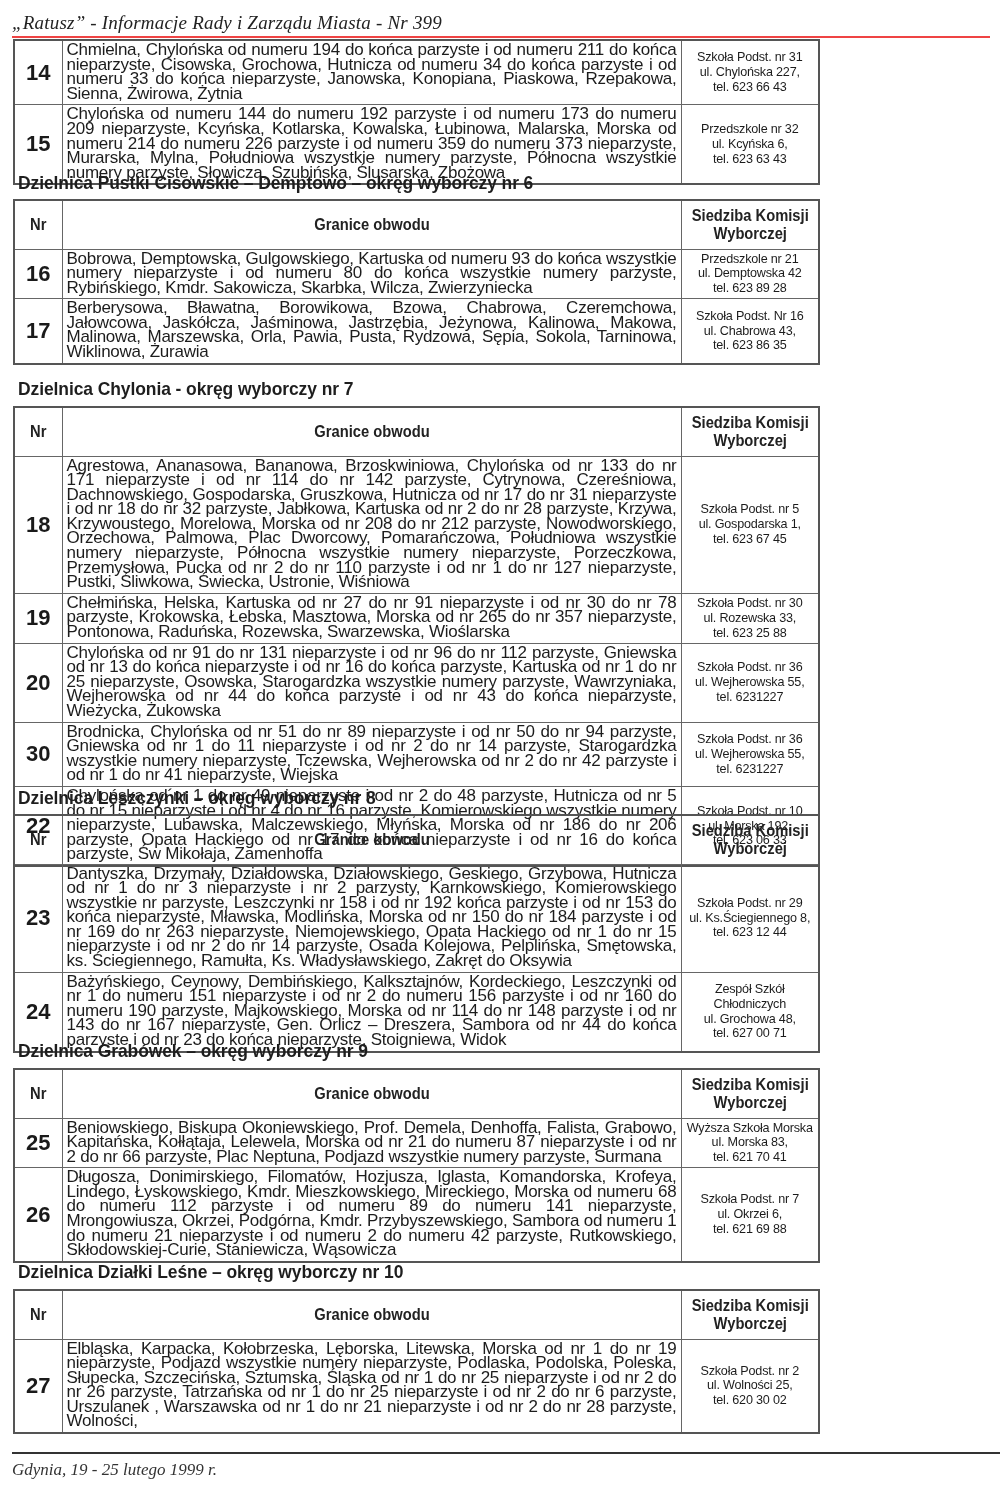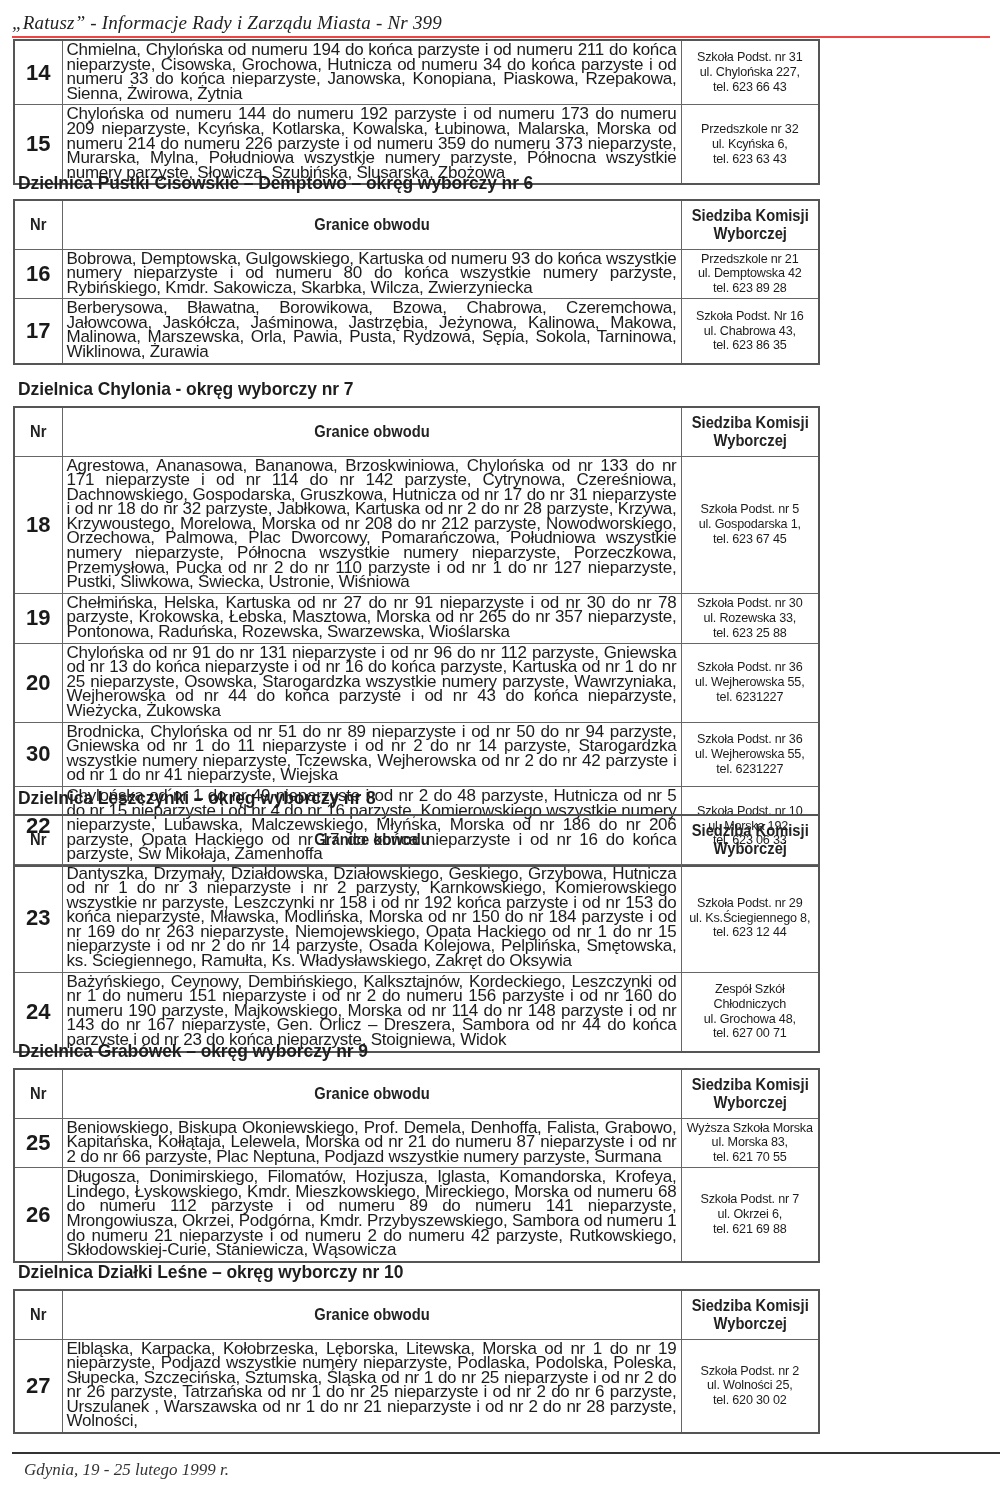--- a/index.html
+++ b/index.html
@@ -11,21 +11,21 @@
   table.ob td, table.ob th { border: 1px solid #666; padding: 0; vertical-align: middle; }
   table.ob col.c1 { width: 48px; }
   table.ob col.c3 { width: 138px; }
   .th-nr, .th-granice, .th-siedziba { font-weight: bold; font-size: 16px; color: #222; text-align: center; transform: scaleX(0.92); }
   .th-siedziba { line-height: 18px; }
   .nr { font-weight: bold; font-size: 22px; text-align: center; color: #1a1a1a; }
   .desc { font-size: 17px; line-height: 14.6px; padding: 2px 4px 3px 4px !important; text-align: justify; vertical-align: top !important; color: #1c1c1c; letter-spacing: -0.25px; }
   .siedz { font-size: 12.6px; line-height: 14.8px; text-align: center; color: #1c1c1c; letter-spacing: -0.2px; }
   .siedz div { white-space: nowrap; }
   .footer-line { position: absolute; left: 12px; top: 1452px; width: 988px; border-top: 2px solid #333; }
-  .footer { position: absolute; left: 24px; top: 1460px; font-family: "Liberation Serif", serif; font-style: italic; font-size: 17px; color: #333; }
+  .footer { position: absolute; left: 12px; top: 1460px; font-family: "Liberation Serif", serif; font-style: italic; font-size: 17px; color: #333; }
 </style>
 </head>
 <body>
 
 <div class="masthead">
   <span>„Ratusz” - Informacje Rady i Zarządu Miasta - Nr 399</span>
 </div>
 
 <table class="ob" style="top:39px;">
   <colgroup>
@@ -241,21 +241,21 @@
         </th>
   </tr>
     </thead>
   <tbody>
       <tr>
         <td class="nr">25</td>
         <td class="desc">Beniowskiego, Biskupa Okoniewskiego, Prof. Demela, Denhoffa, Falista, Grabowo, Kapitańska, Kołłątaja, Lelewela, Morska od nr 21 do numeru 87 nieparzyste i od nr 2 do nr 66 parzyste, Plac Neptuna, Podjazd wszystkie numery parzyste, Surmana</td>
         <td class="siedz">
           <div>Wyższa Szkoła Morska</div>
           <div>ul. Morska 83,</div>
-          <div>tel. 621 70 55</div>
+          <div>tel. 621 70 41</div>
         </td>
       </tr>
       <tr>
         <td class="nr">26</td>
         <td class="desc">Długosza, Donimirskiego, Filomatów, Hozjusza, Iglasta, Komandorska, Krofeya, Lindego, Łyskowskiego, Kmdr. Mieszkowskiego, Mireckiego, Morska od numeru 68 do numeru 112 parzyste i od numeru 89 do numeru 141 nieparzyste, Mrongowiusza, Okrzei, Podgórna, Kmdr. Przybyszewskiego, Sambora od numeru 1 do numeru 21 nieparzyste i od numeru 2 do numeru 42 parzyste, Rutkowskiego, Skłodowskiej-Curie, Staniewicza, Wąsowicza</td>
         <td class="siedz">
           <div>Szkoła Podst. nr 7</div>
           <div>ul. Okrzei 6,</div>
           <div>tel. 621 69 88</div>
         </td>

